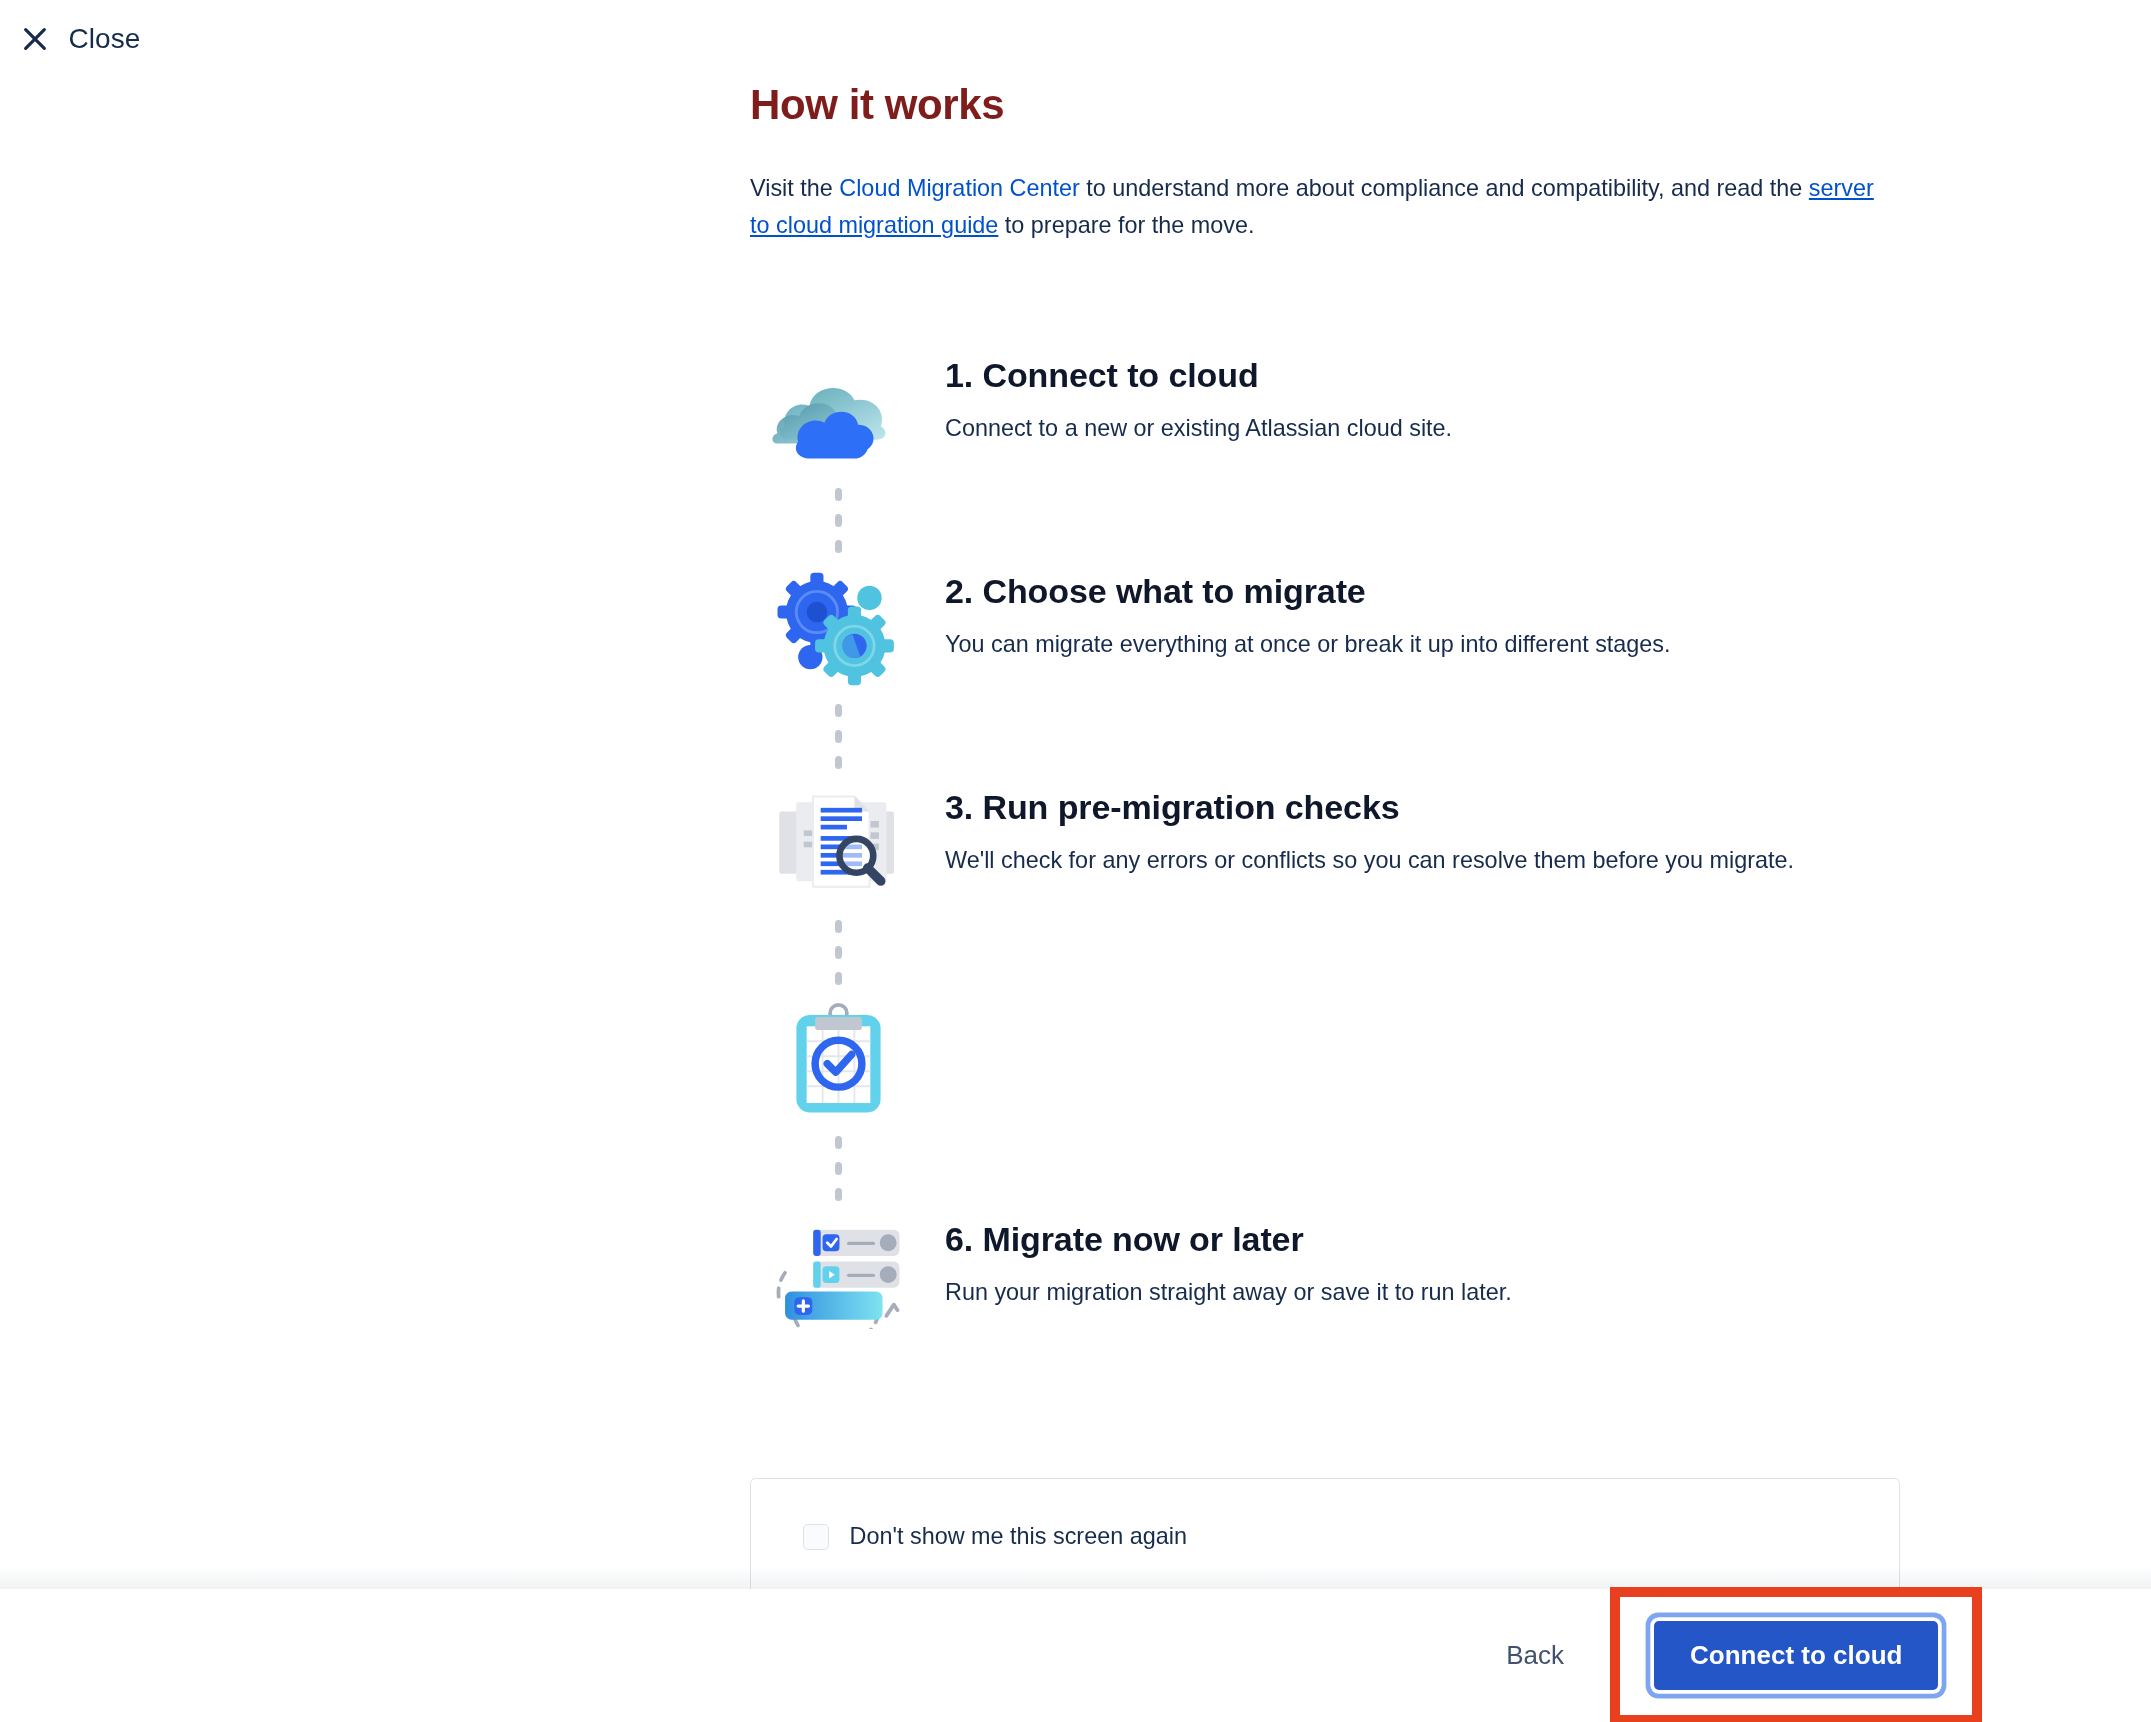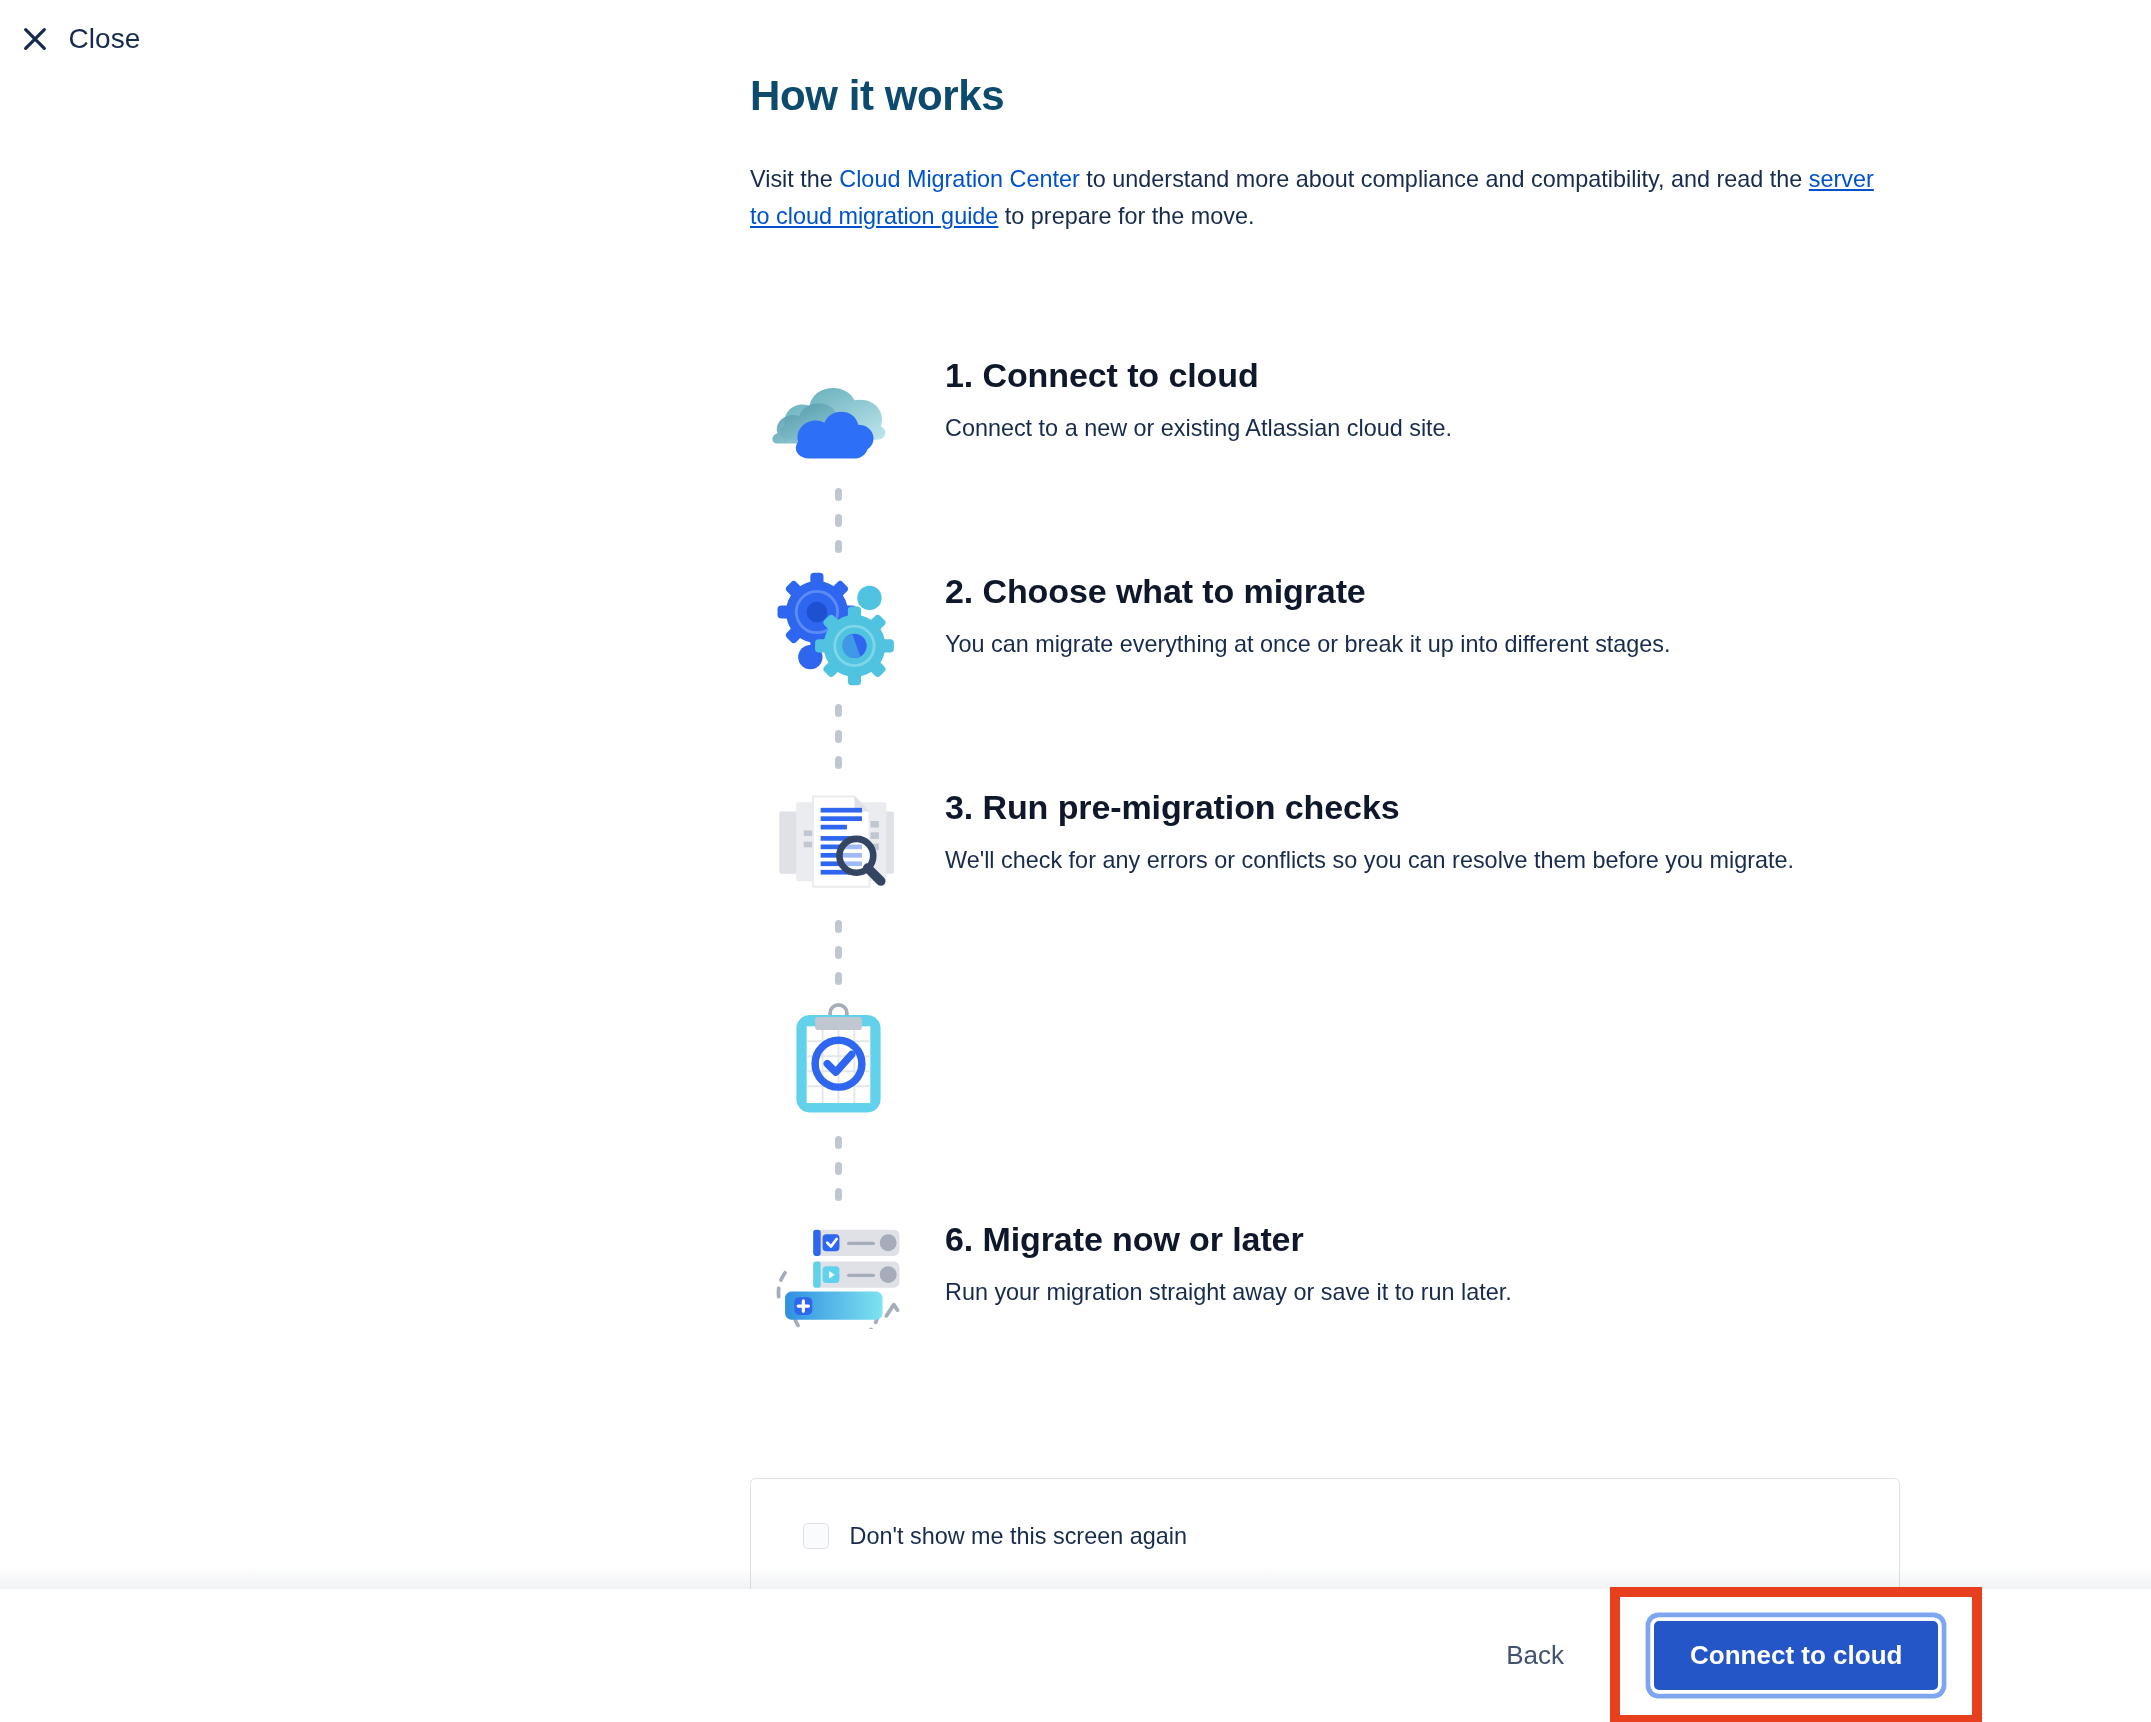--- a/index.html
+++ b/index.html
@@ -47,23 +47,23 @@
     position: absolute;
     left: 750px;
     top: 66px;
     width: 1152px;
   }
 
   .page-title {
     font-size: 42px;
     line-height: 52px;
     font-weight: 700;
-    color: #0c4a6e;
+    color: #7f1d1d;
     letter-spacing: -0.4px;
-    margin: 4px 0 39px 0;
+    margin: 13px 0 39px 0;
   }
 
   .intro {
     font-size: 23.4px;
     line-height: 37px;
     color: #172B4D;
     max-width: 1143px;
     margin: 0;
   }
   .link {
@@ -141,21 +141,21 @@
     top: 1478px;
     width: 1150px;
     height: 116px;
     border: 0.9px solid #DFE1E6;
     border-radius: 5.6px;
     background: #ffffff;
     display: flex;
     align-items: center;
     padding-left: 52px;
   }
-  .cb-row { display: flex; align-items: flex-start; gap: 20.6px; cursor: pointer; }
+  .cb-row { display: flex; align-items: flex-end; gap: 20.6px; cursor: pointer; }
   .cb-box {
     width: 26px; height: 26px;
     border: 1.9px solid #DFE1E6;
     border-radius: 4.7px;
     background: #FAFBFC;
   }
   .cb-label {
     font-size: 23.4px;
     color: #172B4D;
     white-space: nowrap;

